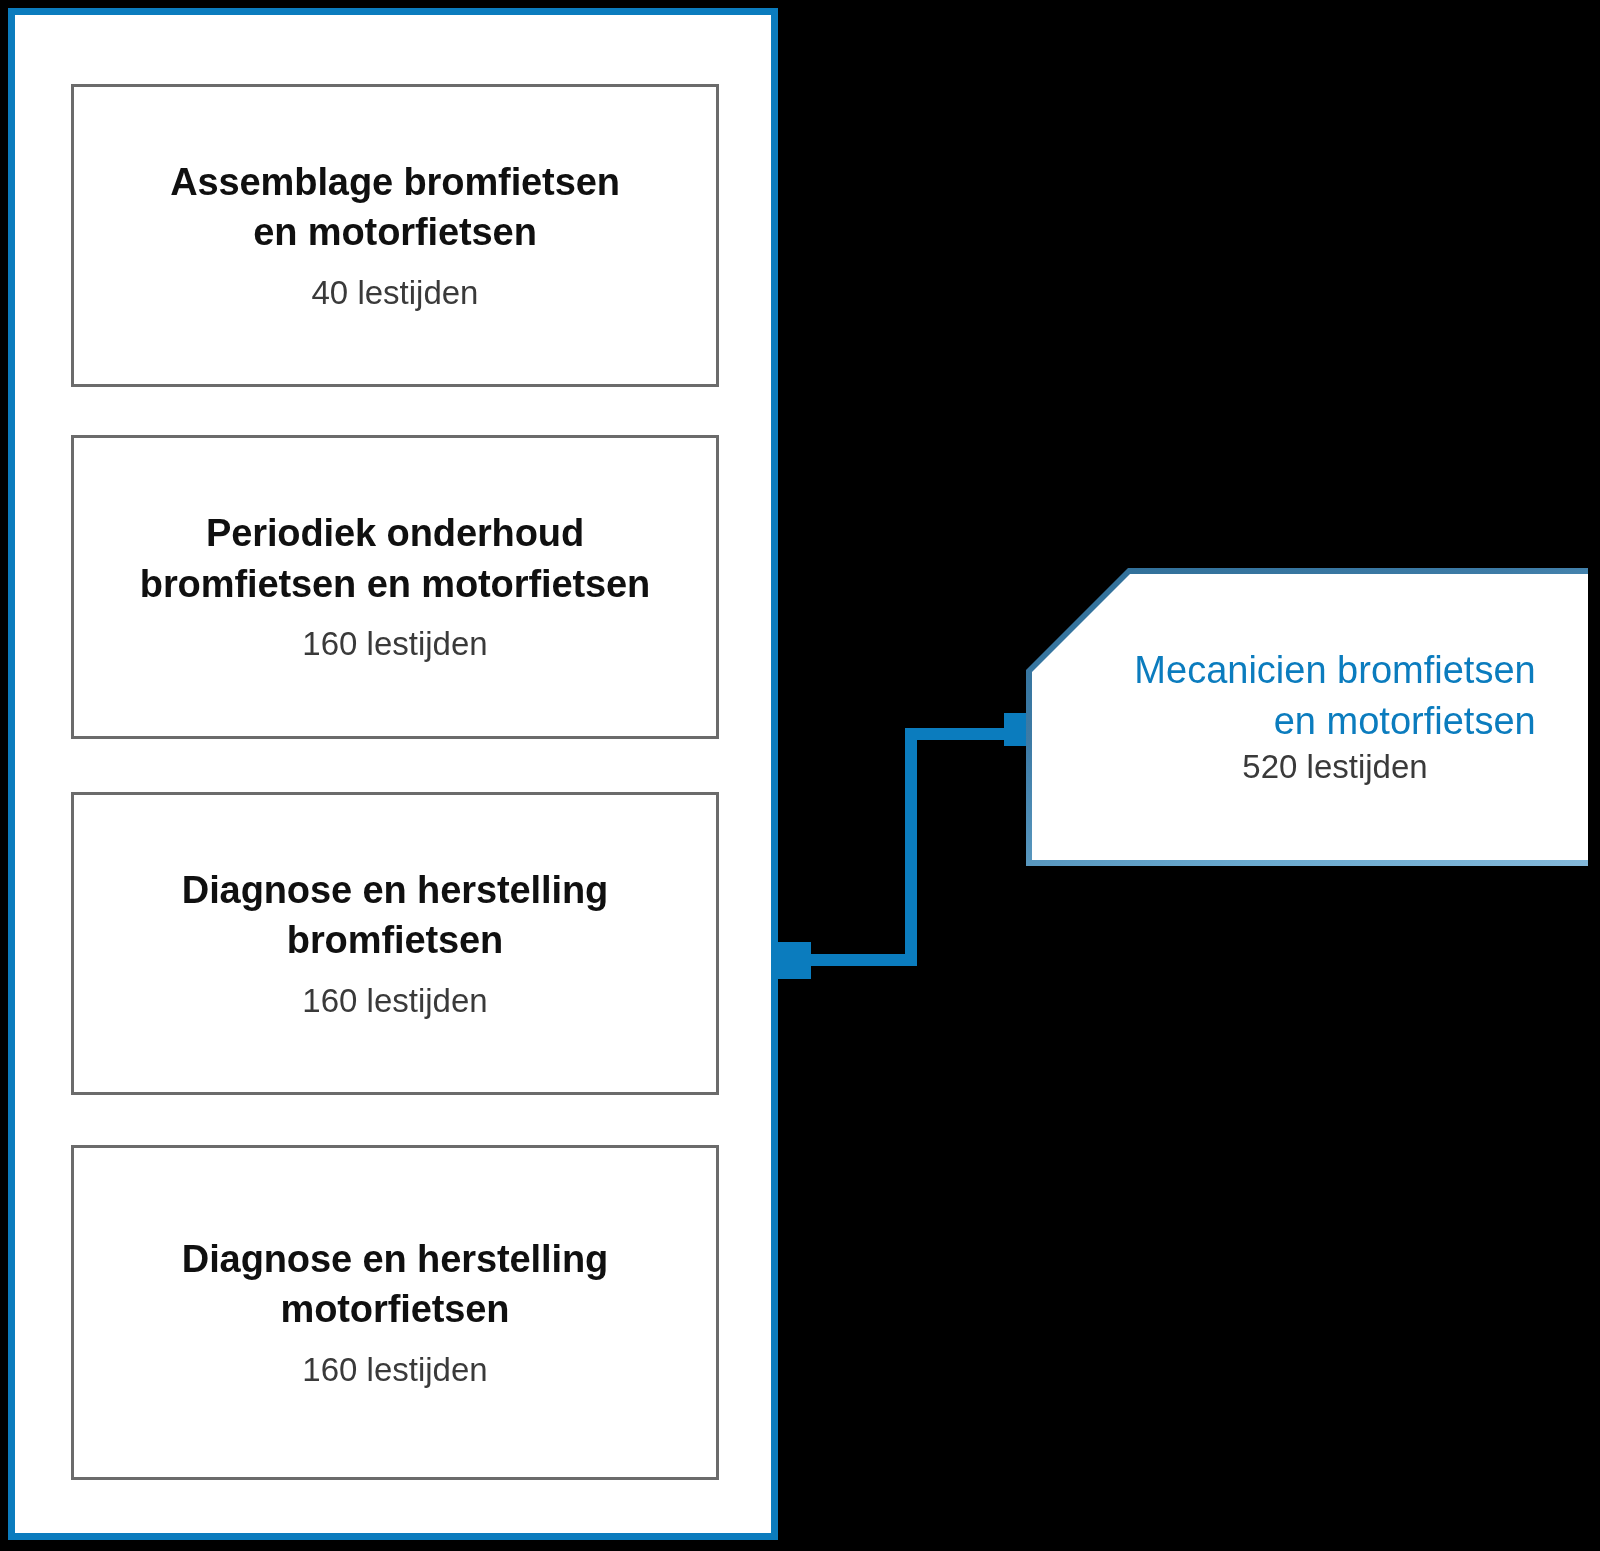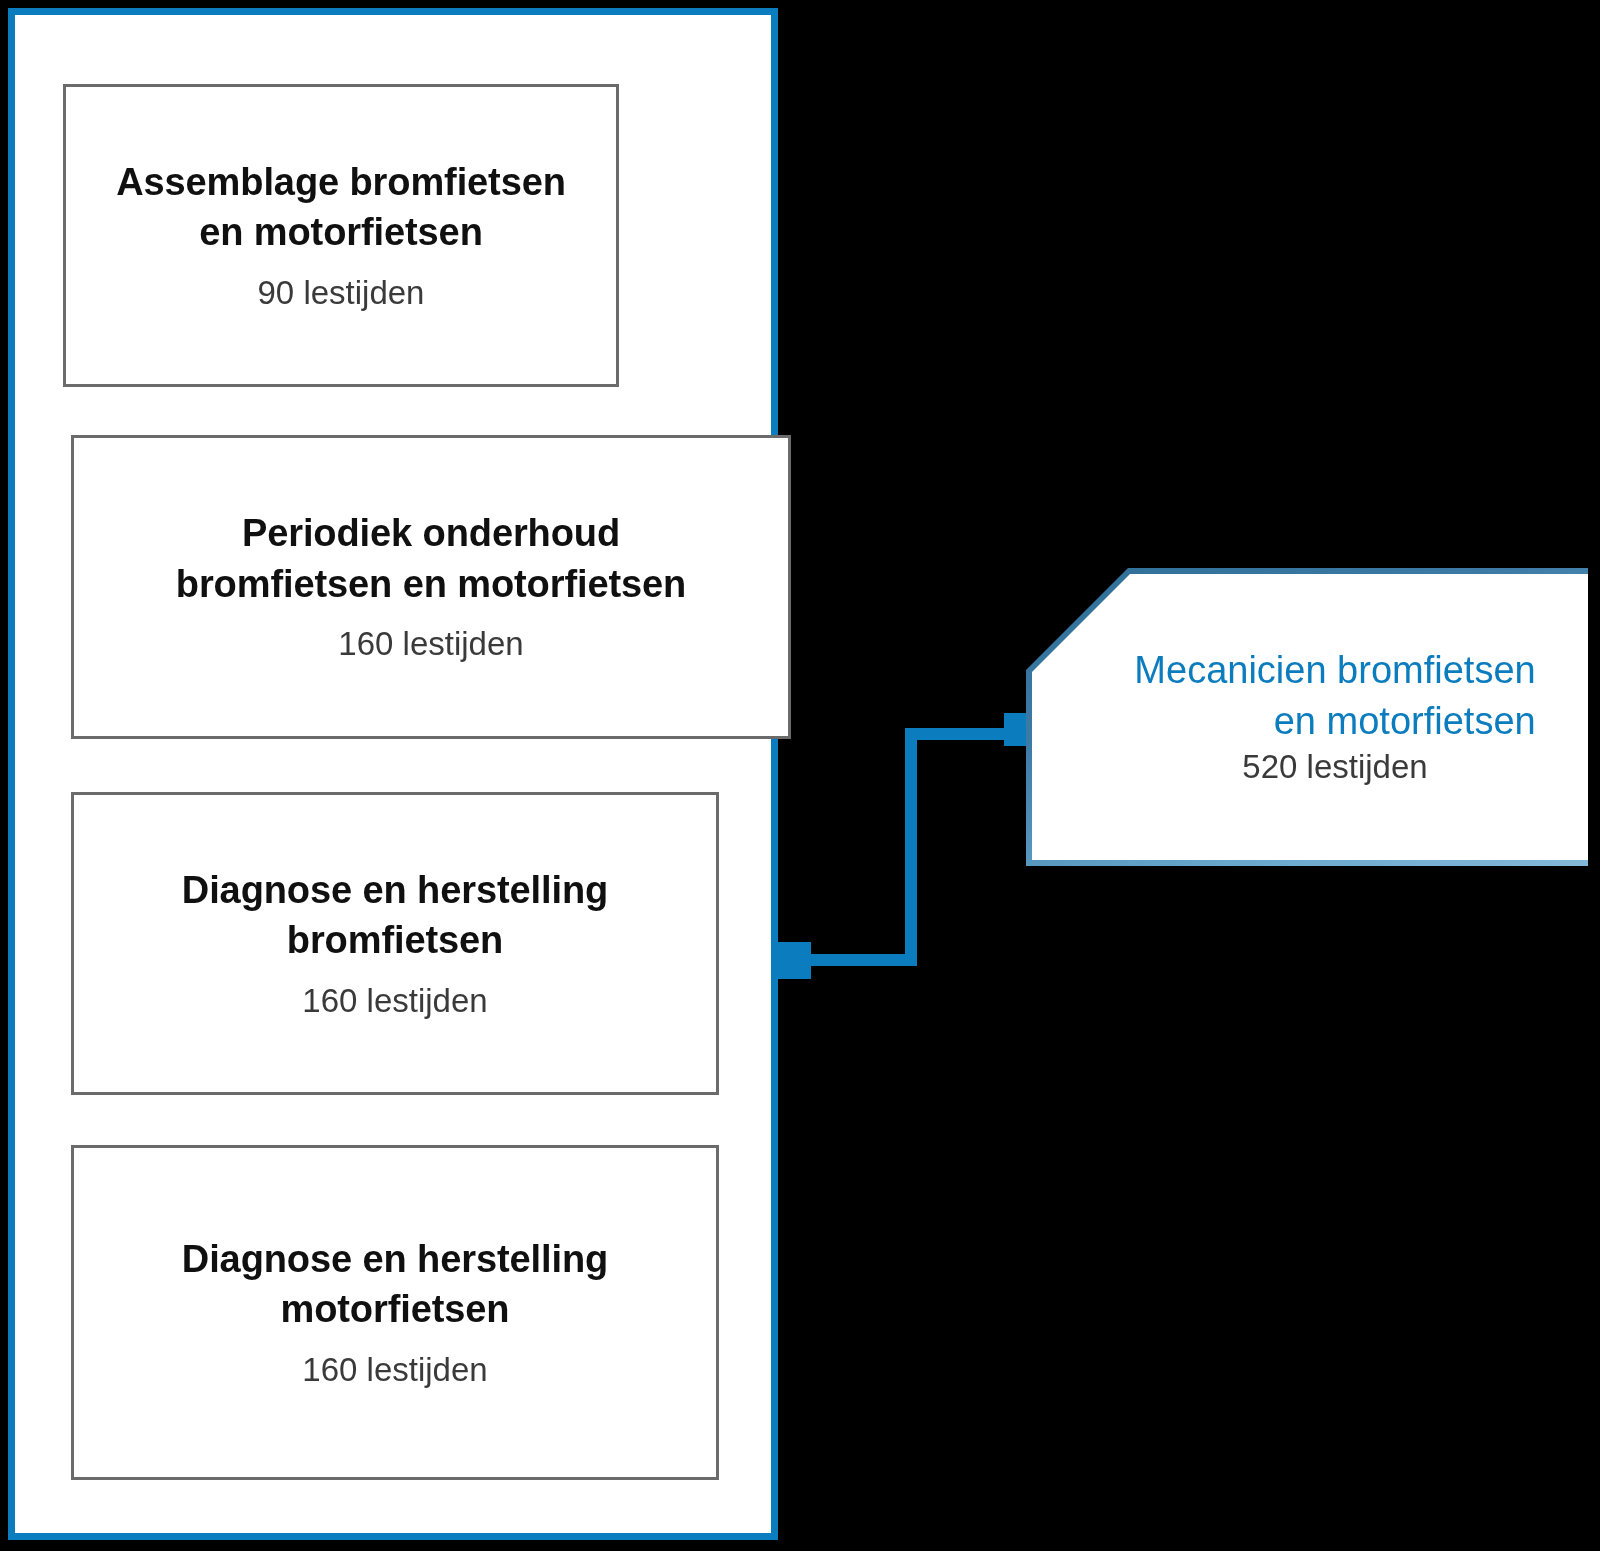--- a/index.html
+++ b/index.html
@@ -54,22 +54,22 @@
   }
   .module-hours {
     font-size: 33px;
     font-weight: 400;
     color: #3a3a3a;
     line-height: 1.3;
     margin-top: 14px;
   }
 
   
-  #module-0 { left: 48px; top:   69px; width: 556px; height: 303px; }
-  #module-1 { left: 56px; top:  420px; width: 720px; height: 304px; }
+  #module-0 { left: 56px; top:   69px; width: 648px; height: 303px; }
+  #module-1 { left: 56px; top:  420px; width: 648px; height: 304px; }
   #module-2 { left: 56px; top:  777px; width: 648px; height: 303px; }
   #module-3 { left: 56px; top: 1130px; width: 648px; height: 335px; }
 
   
   #connector {
     position: absolute;
     left: 0; top: 0;
     width: 1600px;
     height: 1551px;
     pointer-events: none;
@@ -129,21 +129,21 @@
 </head>
 <body>
 
 <div id="canvas">
 
   <div id="left-panel">
 
     <div class="module-box" id="module-0">
       <div class="module-title">Assemblage bromfietsen
 en motorfietsen</div>
-      <div class="module-hours">90 lestijden</div>
+      <div class="module-hours">40 lestijden</div>
     </div>
 
     <div class="module-box" id="module-1">
       <div class="module-title">Periodiek onderhoud
 bromfietsen en motorfietsen</div>
       <div class="module-hours">160 lestijden</div>
     </div>
 
     <div class="module-box" id="module-2">
       <div class="module-title">Diagnose en herstelling

